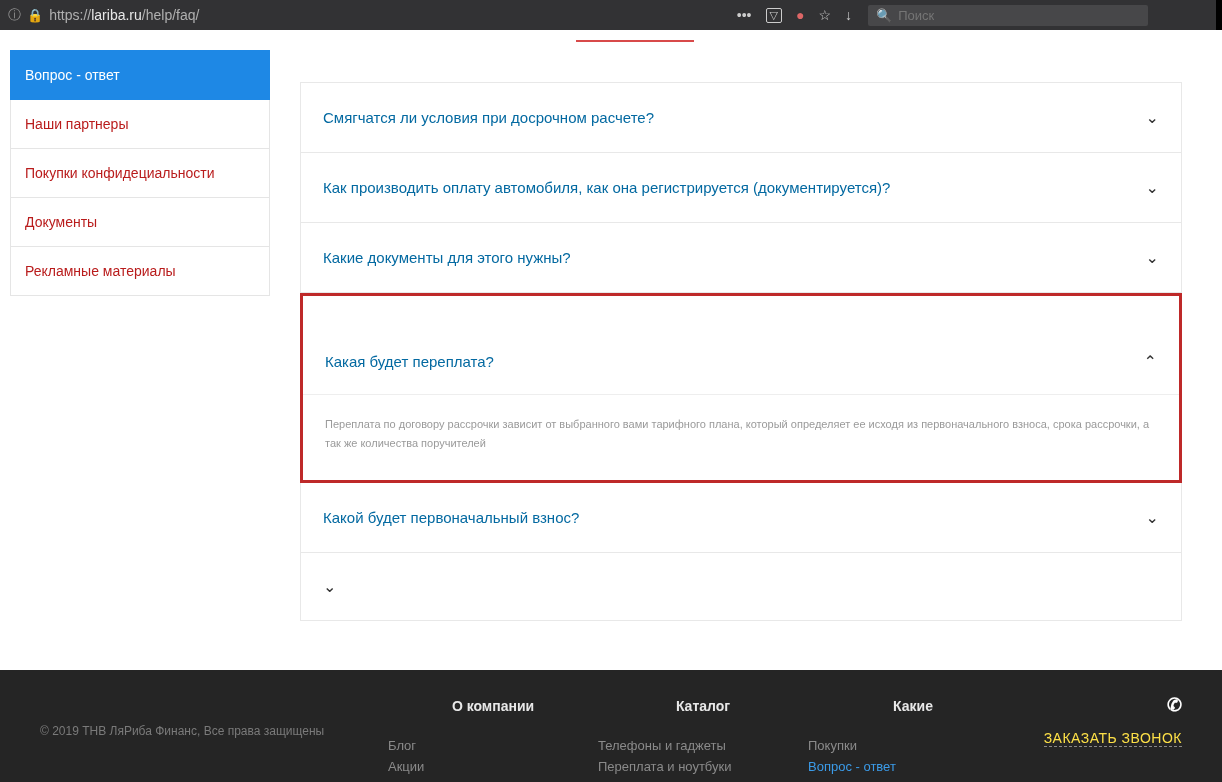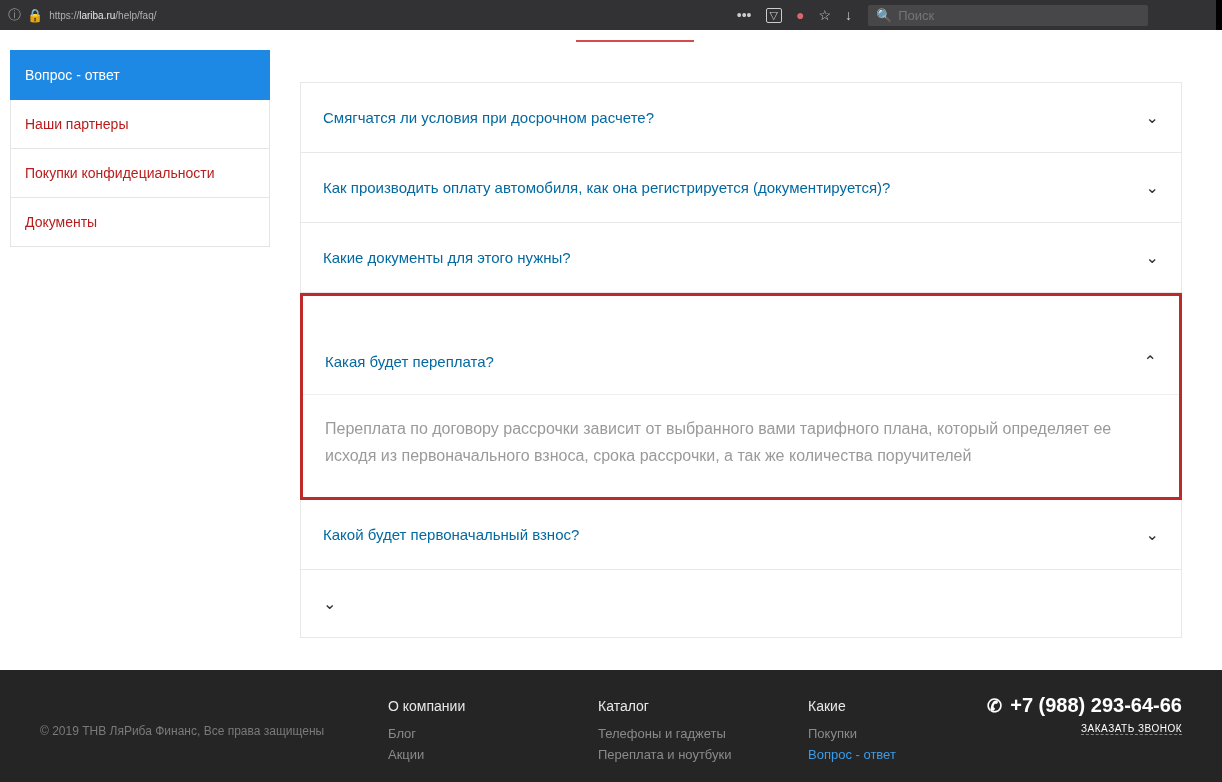--- a/index.html
+++ b/index.html
@@ -2,21 +2,21 @@
 <html><head>
 <meta charset="utf-8">
 <style>
 * { margin: 0; padding: 0; box-sizing: border-box; }
 body { font-family: Arial, sans-serif; background: #fff; width: 1222px; height: 782px; overflow: hidden; }
 
 
 .browser-bar { height: 30px; background: #323234; display: flex; align-items: center; padding: 0 8px; gap: 6px; }
 .browser-bar .info-icon { color: #919191; font-size: 13px; }
 .browser-bar .lock-icon { color: #2ec250; font-size: 13px; }
-.browser-bar .url { color: #b0b0b0; font-size: 10px; flex: 0 0 auto; }
+.browser-bar .url { color: #b0b0b0; font-size: 14px; flex: 0 0 auto; }
 .browser-bar .url .domain { color: #e8e8e8; }
 .browser-bar .spacer { flex: 1; }
 .browser-bar .action-icons { display: flex; gap: 14px; align-items: center; }
 .browser-bar .action-icons span { color: #ccc; font-size: 14px; }
 .browser-bar .dl-icon { color: #3b9be8; font-size: 16px; }
 .search-box { background: #474749; border-radius: 2px; padding: 3px 8px; display: flex; align-items: center; gap: 6px; width: 280px; margin-left: 10px; }
 .search-box .mag { color: #888; font-size: 13px; }
 .search-box input { background: transparent; border: none; color: #aaa; font-size: 13px; outline: none; width: 100%; }
 
 
@@ -30,34 +30,34 @@
 .sidebar-item.active { background: #1e88e5; color: #fff; border-color: #1e88e5; }
 
 
 .main { flex: 1; padding-right: 40px; }
 .faq-item { border: 1px solid #e8e8e8; border-top: none; padding: 24px 22px; display: flex; justify-content: space-between; align-items: center; cursor: pointer; }
 .faq-item:first-child { border-top: 1px solid #e8e8e8; margin-top: 32px; }
 .faq-item .q { font-size: 15px; color: #0369a1; flex: 1; padding-right: 20px; line-height: 1.4; }
 .faq-item .chev { color: #333; font-size: 16px; }
 .faq-item.expanded { display: block; border: 3px solid #be2929; padding: 0; }
 .faq-item.expanded .q-row { display: flex; justify-content: space-between; align-items: center; padding: 22px 22px; border-bottom: 1px solid #eee; margin-top: 33px; }
-.faq-item.expanded .answer { padding: 20px 22px 28px 22px; font-size: 16px; color: #9a9a9a; line-height: 1.7; }
+.faq-item.expanded .answer { padding: 20px 22px 28px 22px; font-size: 11px; color: #9a9a9a; line-height: 1.7; }
 
 
 .footer { background: #252525; color: #aaa; padding: 28px 40px 12px 40px; height: 112px; position: relative; }
 .footer-cols { display: flex; gap: 0; }
 .footer-copy { width: 348px; font-size: 12px; color: #7a7a7a; line-height: 1.5; padding-top: 24px; }
 .footer-col { width: 210px; }
-.footer-col h4 { color: #e8e8e8; font-size: 14px; font-weight: normal; margin-bottom: 12px; }
+.footer-col h4 { color: #e8e8e8; font-size: 14px; font-weight: bold; margin-bottom: 24px; text-align: center; }
 .footer-col a { display: block; color: #8a8a8a; font-size: 13px; text-decoration: none; margin-bottom: 6px; }
 .footer-col a.active { color: #3b9be8; }
 .footer-right { position: absolute; right: 40px; top: 24px; text-align: right; }
 .footer-right .phone { color: #fff; font-size: 20px; font-weight: bold; display: flex; align-items: center; justify-content: flex-end; gap: 8px; }
 .footer-right .phone .handset { font-size: 18px; }
-.footer-right .callback { color: #ffffff; font-size: 10px; margin-top: 6px; letter-spacing: 0.5px; border-bottom: 1px dashed #888; display: inline-block; cursor: pointer; }
+.footer-right .callback { color: #fde047; font-size: 14px; margin-top: 14px; letter-spacing: 0.5px; border-bottom: 1px dashed #888; display: inline-block; cursor: pointer; }
 </style>
 </head>
 <body>
 
 <div class="browser-bar">
   <span class="info-icon">ⓘ</span>
   <span class="lock-icon">🔒</span>
   <span class="url">
     <span>https://</span><span class="domain">lariba.ru</span><span>/help/faq/</span>
   </span>
@@ -78,20 +78,21 @@
 </div>
 
 <div class="page">
   <div class="thin-top-accent"></div>
 
   <div class="sidebar">
     <div class="sidebar-item active"><span>Вопрос - ответ</span></div>
     <div class="sidebar-item"><span>Наши партнеры</span></div>
     <div class="sidebar-item"><span>Покупки конфидециальности</span></div>
     <div class="sidebar-item"><span>Документы</span></div>
+    <div class="sidebar-item"><span>Рекламные материалы</span></div>
   </div>
 
   <div class="main">
     <div class="faq-item">
       <div class="q">Смягчатся ли условия при досрочном расчете?</div>
       <div class="chev">⌄</div>
     </div>
     <div class="faq-item">
       <div class="q">Как производить оплату автомобиля, как она регистрируется (документируется)?</div>
       <div class="chev">⌄</div>
@@ -132,17 +133,16 @@
     </div>
     <div class="footer-col">
       <h4>Какие</h4>
       <a href="#">Покупки</a>
       <a href="#" class="active">Вопрос - ответ</a>
     </div>
   </div>
   <div class="footer-right">
     <div class="phone">
       <span class="handset">✆</span>
-      <span>+7 (988) 293-64-66</span>
     </div>
     <span class="callback">ЗАКАЗАТЬ ЗВОНОК</span>
   </div>
 </div>
 
 </body></html>

